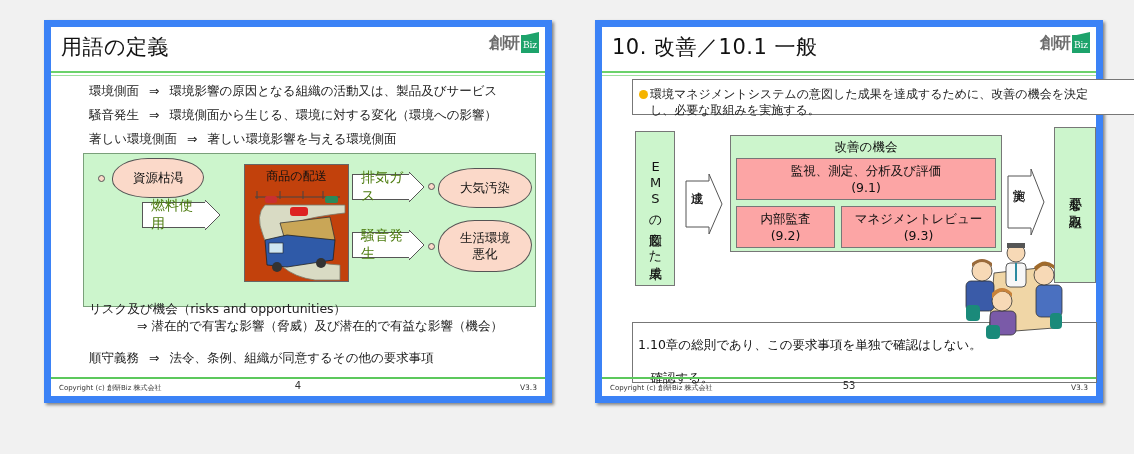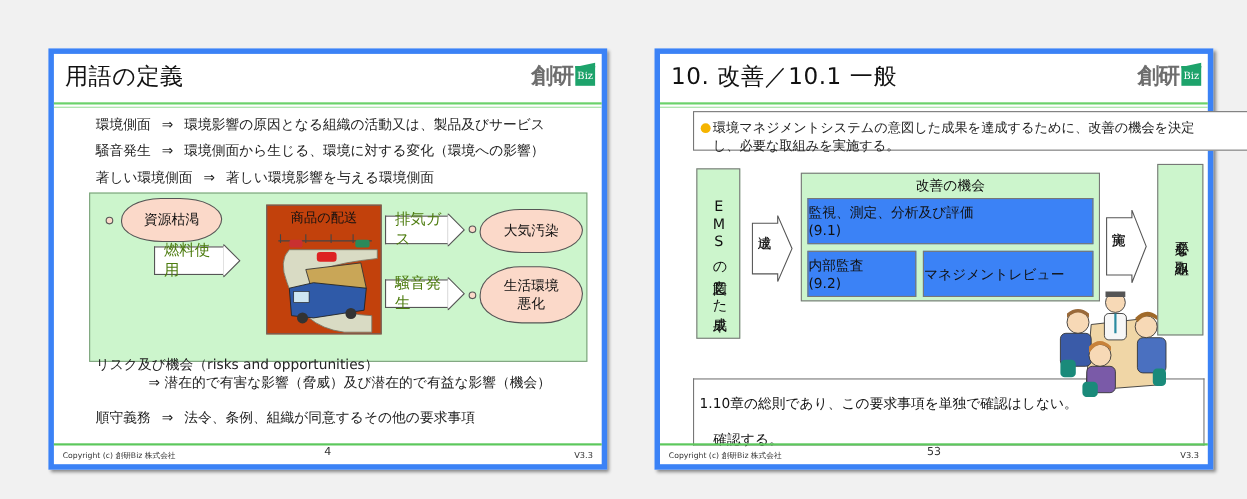--- a/index.html
+++ b/index.html
@@ -1,33 +1,33 @@
 <!DOCTYPE html>
 <html><head>
 <meta charset="utf-8">
 <style>
   * { box-sizing: border-box; margin: 0; padding: 0; }
   html, body { width: 1134px; height: 454px; background: #f1f1f1; overflow: hidden; }
   body { position: relative; font-family: "DejaVu Sans", "Liberation Sans", sans-serif; color: #222; }
 
   .slide {
-    position: absolute; top: 44px; width: 508px; height: 383px;
-    background: #fff; border: 5px solid #3b82f6;
+    position: absolute; top: 20px; width: 508px; height: 383px;
+    background: #fff; border: 7px solid #3b82f6;
     box-shadow: 2px 2px 3px rgba(0,0,0,0.45);
     text-decoration: underline;
   }
   #slide1 { left: 44px; }
   #slide2 { left: 595px; }
 
   .slide-title {
     position: absolute; left: 10px; top: 6px; font-size: 21px; color: #111;
     letter-spacing: 0.5px; white-space: nowrap;
   }
   .logo { position: absolute; right: 6px; top: 6px; display: flex; align-items: center; gap: 2px; }
-  .logo-text { font-size: 20px; font-weight: bold; color: #6d6d6d; letter-spacing: -1px; }
+  .logo-text { font-size: 16px; font-weight: bold; color: #6d6d6d; letter-spacing: -1px; }
   .logo-badge {
     width: 18px; height: 18px; background: #1da36b; color: #fff; font-size: 9px;
     font-family: "DejaVu Serif", serif; display: flex; align-items: center; justify-content: center;
     border-top: 2px solid #1da36b; position: relative;
   }
   .logo-badge::before {
     content: ""; position: absolute; top: -5px; right: 0; width: 0; height: 0;
     border-left: 18px solid transparent; border-bottom: 4px solid #1da36b;
   }
   .title-rule { position: absolute; left: 0; right: 0; top: 44px; height: 5px;
@@ -59,21 +59,21 @@
   .delivery-title { position: absolute; left: 0; right: 0; top: 3px; text-align: center; font-size: 12px; color: #111; }
 
   
   .intro-box { position: absolute; left: 30px; top: 52px; width: 536px; height: 36px;
     border: 1px solid #777; background: #fff; font-size: 12px; line-height: 16px; padding: 6px 6px; color: #222; }
   .bullet-dot { display: inline-block; width: 9px; height: 9px; border-radius: 50%;
     background: #f5b400; margin-right: 2px; vertical-align: -1px; }
   .green-box { position: absolute; background: #ccf5cc; border: 1px solid #777; }
   .vert-text { writing-mode: vertical-rl; text-orientation: upright; font-size: 13px; color: #111;
     letter-spacing: 1px; display: flex; align-items: center; justify-content: center; width: 100%; height: 100%; }
-  .white-box { position: absolute; background: #3b82f6; border: 1px solid #777; 
+  .white-box { position: absolute; background: #fca5a5; border: 1px solid #777; text-align: center;
     font-size: 12.5px; color: #111; line-height: 17px; display: flex; flex-direction: column; justify-content: center; }
   .chev { position: absolute; }
   .points-frame { position: absolute; left: 30px; top: 295px; width: 465px; height: 61px; border: 1px solid #777; border-top: none; }
   .points-frame-top { position: absolute; left: 30px; top: 295px; width: 465px; height: 1px; background: #777; }
   .points-label { position: absolute; left: 38px; top: 283px; padding: 1px 5px; background: #fff;
     border: 1px solid #555; font-size: 12.5px; color: #111; }
   .point { position: absolute; font-size: 12.5px; color: #111; white-space: nowrap; line-height: 16px; }
 </style>
 </head>
 <body>
@@ -208,20 +208,21 @@
     <div class="white-box" style="left:5px; top:22px; width:260px; height:42px;">
       <span>監視、測定、分析及び評価</span>
       <span>(9.1)</span>
     </div>
     <div class="white-box" style="left:5px; top:70px; width:99px; height:42px;">
       <span>内部監査</span>
       <span>(9.2)</span>
     </div>
     <div class="white-box" style="left:110px; top:70px; width:155px; height:42px;">
       <span>マネジメントレビュー</span>
+      <span>(9.3)</span>
     </div>
   </div>
 
   <svg class="chev" style="left:405px; top:141px;" width="40" height="68">
     <polygon points="1,8 24,8 24,1 37,34 24,67 24,60 1,60" fill="#fff" stroke="#555" stroke-width="1"></polygon>
   </svg>
   <div style="position:absolute; left:412px; top:152px; width:14px; font-size:12.5px; line-height:18px; color:#111; writing-mode:vertical-rl; text-orientation:upright;">実施</div>
 
   <div class="green-box" style="left:452px; top:100px; width:42px; height:156px;">
     <div class="vert-text">必要な取組み</div>

